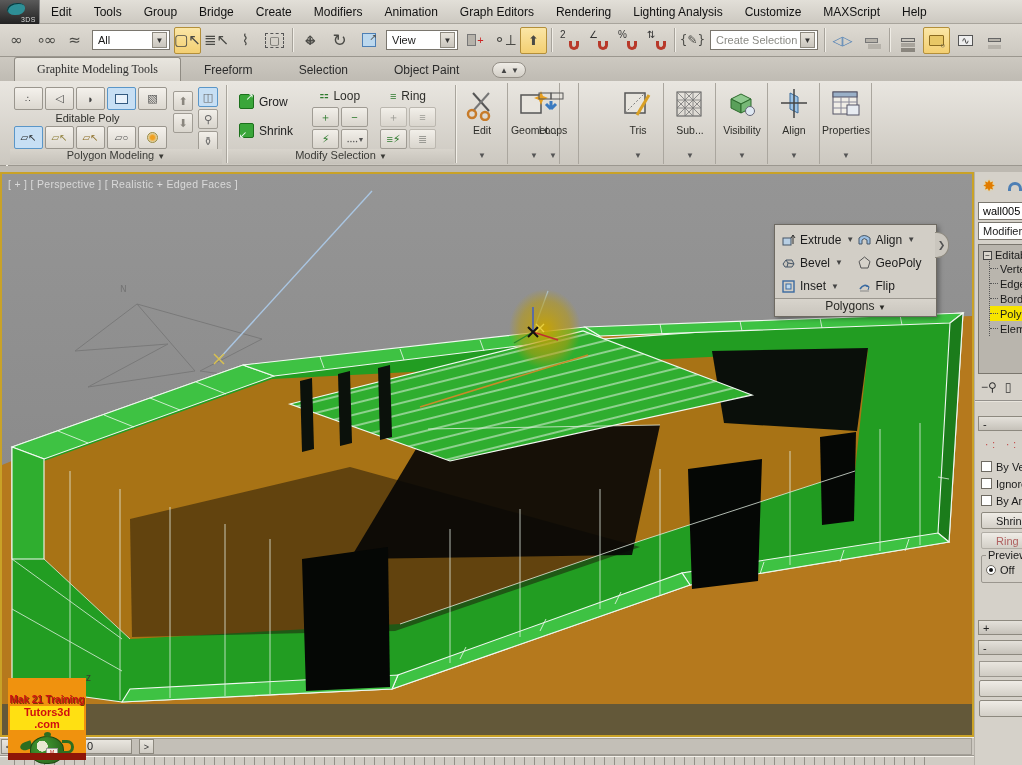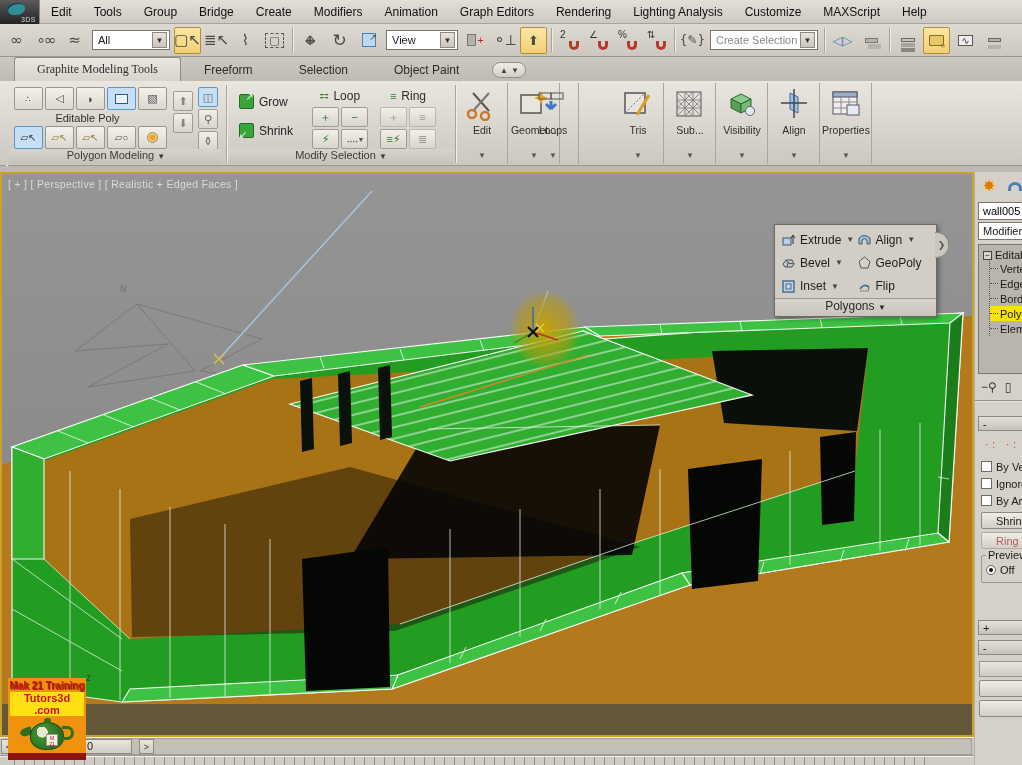--- a/index.html
+++ b/index.html
@@ -80,21 +80,21 @@
     box-shadow:2px 2px 5px rgba(0,0,0,.35); display:flex; flex-direction:column;margin-top:34px; }
   #polypopup .grid { flex:1; display:grid; grid-template-columns:1fr 1fr; padding:3px 4px 0 6px; }
   .pp-item { display:flex; align-items:center; gap:4px; font-size:12px; color:#1c1c1c; }
   .pp-item .dd { font-size:8px; color:#444; margin-left:1px; }
   #polypopup .cap { height:18px; border-top:1px solid #9b978f; text-align:center; font-size:12px; color:#2a2a26;
     background:linear-gradient(#d8d4cc,#c9c5bd); }
   #popchev { left:933px; top:58px; width:14px; height:26px; background:#cac6be; border:1px solid #8d897f;
     border-left:none; border-radius:0 12px 12px 0; font-size:9px; color:#555; display:flex; align-items:center; justify-content:center; }
 
   
-  #logo { left:8px; top:678px; width:78px; height:82px; background:#f0920e; z-index:60; padding-top:2px; text-align:center; }
+  #logo { left:8px; top:678px; width:78px; height:82px; background:#f0920e; z-index:60; padding-top:16px; text-align:center; }
   #logo .l1 { font-size:10px; font-weight:bold; color:#cc1111; text-shadow:1px 1px 0 #7a3a00; }
   #logo .l2 { font-size:11px; font-weight:bold; color:#d01010; background:#ffe012; margin:1px 2px; }
   #teapot { position:relative; width:54px; height:36px; margin:2px auto 0; }
   #teapot .body { position:absolute; left:10px; top:4px; width:34px; height:28px; border-radius:50% 50% 45% 45%;
     background:radial-gradient(circle at 35% 35%, #e8e8d0 20%, #3d8f2d 21%, #2d6e20 70%); border:1px solid #1c4a12; }
   #teapot .spout { position:absolute; left:0; top:10px; width:12px; height:8px; background:#2d6e20; border-radius:50% 0 0 50%; transform:rotate(-20deg); }
   #teapot .handle { position:absolute; right:0; top:8px; width:12px; height:14px; border:3px solid #2d6e20; border-left:none; border-radius:0 10px 10px 0; }
   #teapot .lid { position:absolute; left:24px; top:0px; width:7px; height:5px; background:#2d6e20; border-radius:50%; }
   #teapot .tag { position:absolute; left:26px; top:16px; width:12px; height:12px; background:#f2efe4; border:1px solid #999;
     font-size:5px; color:#c01010; line-height:6px; }

